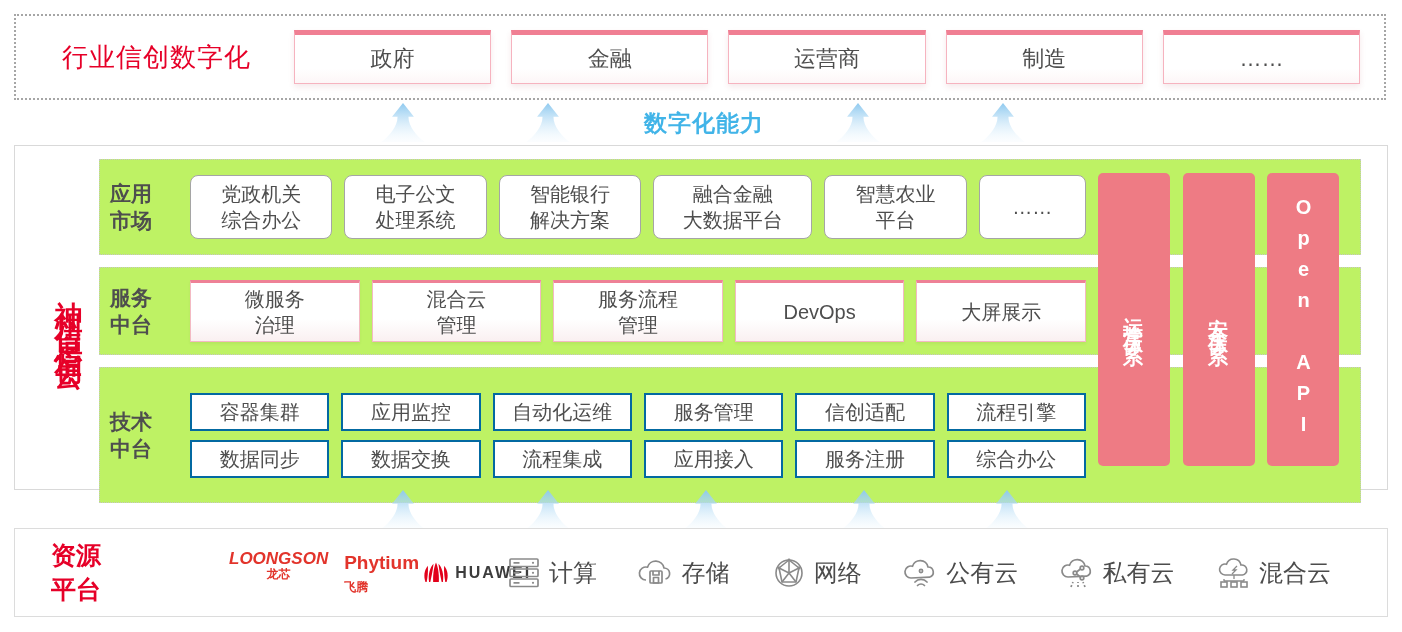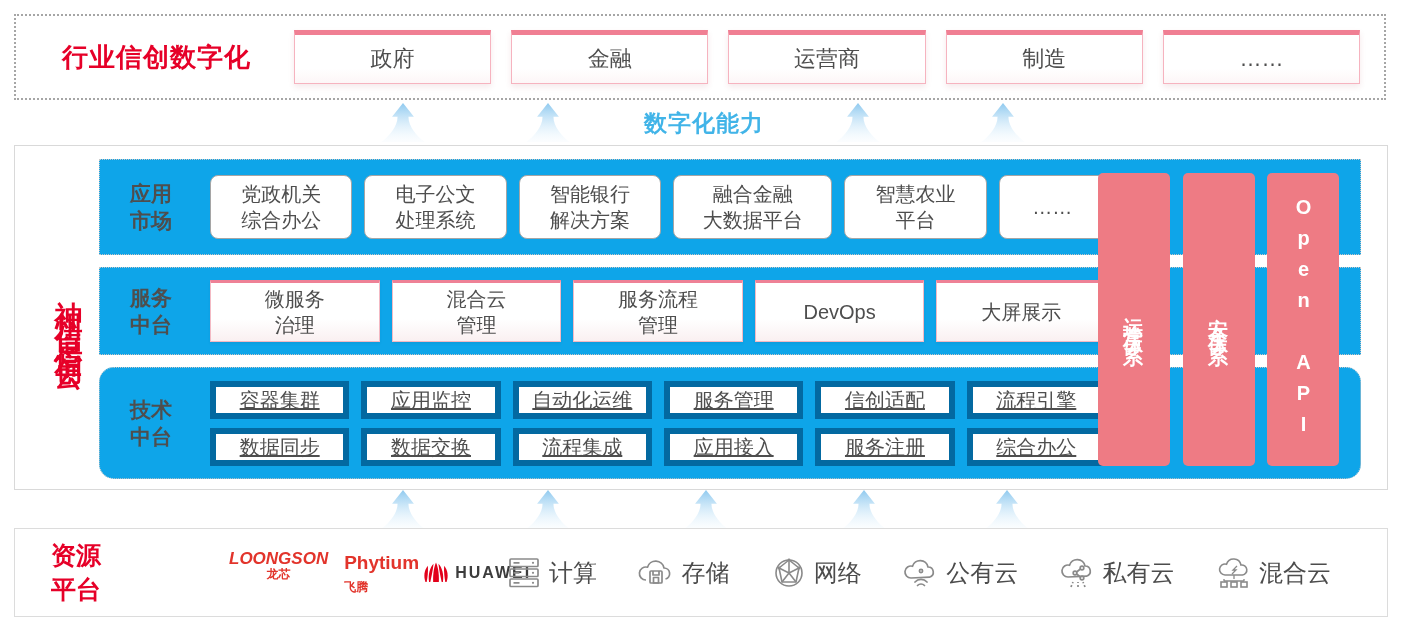--- a/index.html
+++ b/index.html
@@ -3,50 +3,50 @@
 <meta charset="utf-8">
 <style>
   html,body{margin:0;padding:0;background:#fff;}
   body{font-family:"Liberation Sans","DejaVu Sans",sans-serif;color:#4e4e4e;}
   #stage{position:relative;width:1402px;height:632px;background:#fff;overflow:hidden;}
   .pre{white-space:pre-line;}
 
   
   .top-banner{position:absolute;left:14px;top:14px;width:1372px;height:86px;
     border:2px dotted #a6a6a6;box-sizing:border-box;display:flex;align-items:center;}
-  .banner-title{margin-left:46px;width:232px;font-size:26px;font-weight:bold;color:#e60028;letter-spacing:1px;}
+  .banner-title{margin-left:46px;width:232px;font-size:26px;font-weight:normal;color:#e60028;letter-spacing:1px;}
   .industry-row{display:flex;gap:20px;flex:1;margin-right:24px;}
   .industry-box{flex:1;height:54px;background:linear-gradient(180deg,#fff 70%,#fdf6f7);
     border:1px solid #f6b3bf;border-top:5px solid #f07f93;box-sizing:border-box;
     box-shadow:0 3px 6px rgba(160,40,60,.10);display:flex;align-items:center;justify-content:center;
     font-size:22px;color:#4e4e4e;}
 
   
   .arrow{position:absolute;width:52px;height:40px;}
   .cap-label{position:absolute;top:108px;left:634px;width:140px;text-align:center;
     font-size:23px;font-weight:bold;color:#41b4e8;letter-spacing:1px;}
 
   
   .main-box{position:absolute;left:14px;top:145px;width:1374px;height:345px;box-sizing:border-box;
     background:#fff;border:1px solid #d9d9d9;}
   .vtitle{position:absolute;left:24px;top:0;bottom:0;width:58px;display:flex;align-items:center;justify-content:center;
     writing-mode:vertical-rl;text-orientation:upright;font-size:28px;font-weight:bold;color:#e60028;letter-spacing:11px;}
   .rows{position:absolute;left:84px;top:13px;right:26px;}
-  .prow{position:relative;background:#0ea5e9;border:1px dotted #c6c6c6;box-sizing:border-box;
-    display:flex;align-items:center;padding-left:30px;margin-bottom:12px;}
+  .prow{position:relative;background:#bef264;border:1px dotted #c6c6c6;box-sizing:border-box;
+    display:flex;align-items:center;padding-left:10px;margin-bottom:12px;}
   .prow-label{width:66px;font-size:21px;font-weight:bold;color:#4e4e4e;line-height:1.3;}
   .items{display:flex;gap:12px;align-items:center;width:896px;margin-left:14px;border-radius:21px;}
   .item{display:flex;align-items:center;justify-content:center;text-align:center;
     font-size:20px;line-height:1.3;color:#4e4e4e;background:#fff;box-sizing:border-box;flex:1;}
   .item-app{height:64px;border:1px solid #a5a5a5;border-radius:8px;}
   .item-svc{height:62px;border:1px solid #f3b9c3;border-top:3px solid #ee8196;
     background:linear-gradient(180deg,#fff 62%,#faf0f1);box-shadow:0 2px 3px rgba(0,0,0,.05);}
   .tech-grid{width:896px;margin-left:14px;display:flex;flex-direction:column;gap:9px;}
   .tech-sub{display:flex;gap:12px;}
-  .item-tech{height:38px;border:6px solid #0369a1;text-decoration:underline;}
+  .item-tech{height:38px;border:2px solid #0369a1;}
   .pillar{position:absolute;top:27px;height:293px;width:72px;background:#ee7b84;border-radius:5px;
     display:flex;align-items:center;justify-content:center;writing-mode:vertical-rl;text-orientation:upright;
     color:#fff;font-size:20px;font-weight:bold;letter-spacing:9px;}
 
   
   .resource-box{position:absolute;left:14px;top:528px;width:1374px;height:89px;box-sizing:border-box;
     background:#fff;border:1px solid #dcdcdc;display:flex;align-items:center;}
   .res-title{margin-left:36px;width:86px;font-size:25px;font-weight:bold;color:#e60028;line-height:1.35;}
   .vendors{margin-left:92px;width:250px;display:flex;flex-direction:row;align-items:center;gap:4px;}
   .vendor-row{display:flex;align-items:flex-start;gap:16px;}
@@ -129,21 +129,21 @@
 治理</div>
           <div class="item item-svc pre">混合云
 管理</div>
           <div class="item item-svc pre">服务流程
 管理</div>
           <div class="item item-svc pre">DevOps</div>
           <div class="item item-svc pre">大屏展示</div>
         </div>
       </div>
 
-      <div class="prow" style="height:112px;margin-bottom:0;border-radius:15px;">
+      <div class="prow" style="height:136px;margin-bottom:0;">
         <div class="prow-label pre">技术
 中台</div>
         <div class="tech-grid">
           <div class="tech-sub">
             <div class="item item-tech">容器集群</div>
             <div class="item item-tech">应用监控</div>
             <div class="item item-tech">自动化运维</div>
             <div class="item item-tech">服务管理</div>
             <div class="item item-tech">信创适配</div>
             <div class="item item-tech">流程引擎</div>

